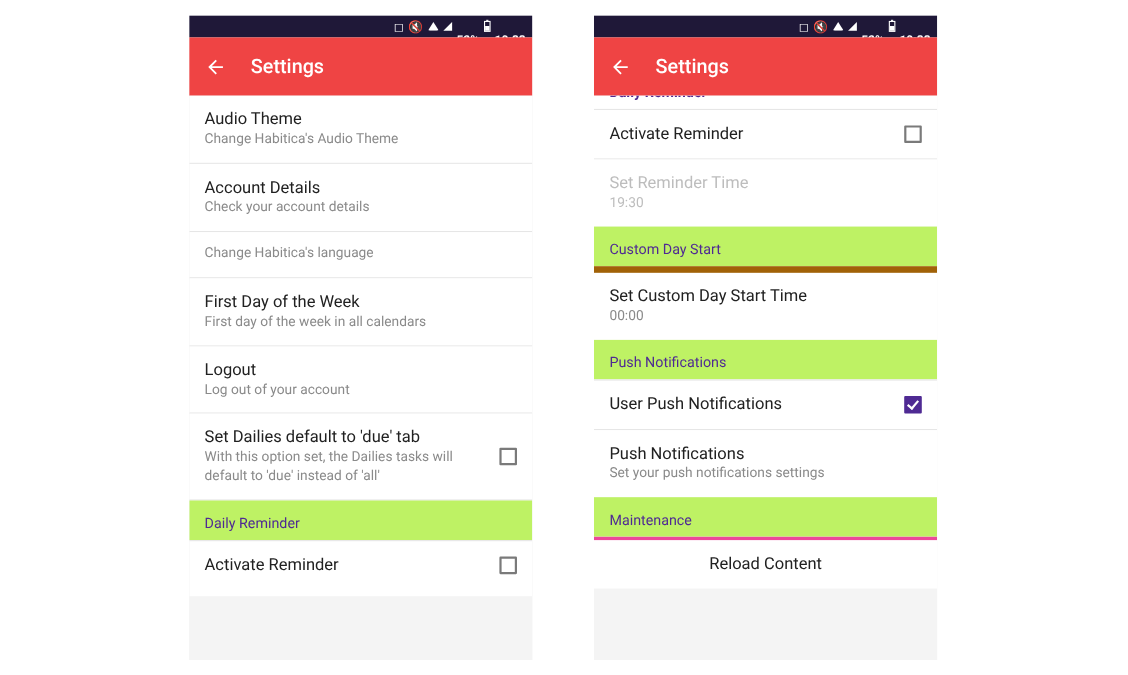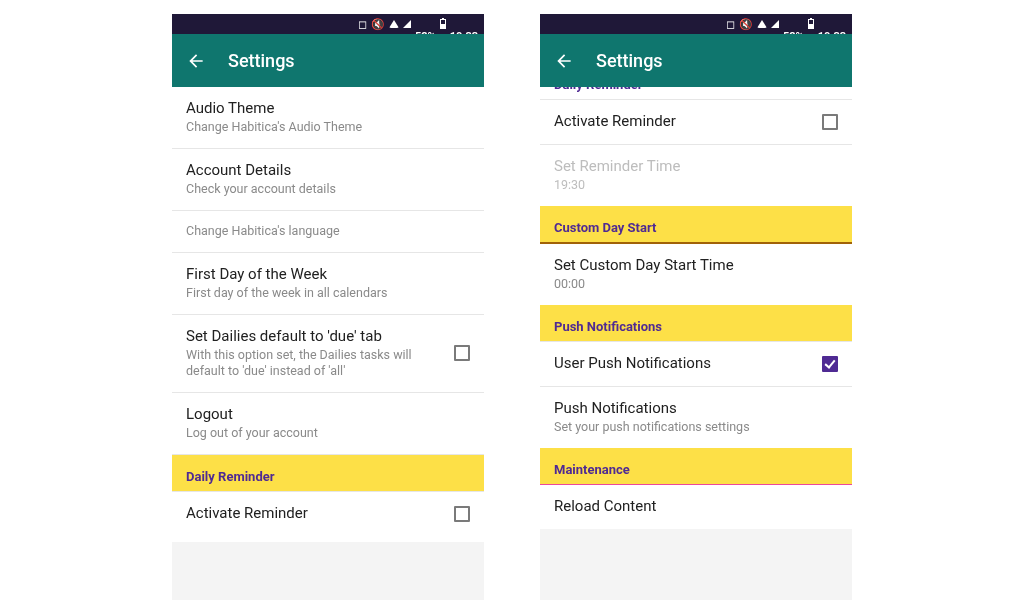--- a/index.html
+++ b/index.html
@@ -61,21 +61,21 @@
     width:0;height:0;
     border-left:5px solid transparent;
     border-right:5px solid transparent;
     border-bottom:8px solid #fff;
     border-radius:2px;
   }
   .status-bar .txt { font-weight:700;margin-top:24px; }
 
   .app-bar {
     height: 53px;
-    background: #0f766e;
+    background: #ef4444;
     color: #fff;
     display: flex;
     align-items: center;
     padding: 0 14px;
     gap: 22px;
   }
   .back-arrow { cursor:pointer; width:20px; height:20px; display:flex; align-items:center; justify-content:center;}
   .back-arrow svg { width:20px; height:20px; fill:#fff; }
   .app-title { font-size: 18px; font-weight:500; color:#fff; }
 
@@ -110,23 +110,23 @@
     position:absolute;
     left:3px; top:0px;
     width:4px; height:8px;
     border:solid #fff;
     border-width:0 2px 2px 0;
     transform:rotate(40deg);
   }
   .section-header {
     padding: 14px 14px 6px 14px;
     font-size:13px;
-    font-weight:700;
+    font-weight:400;
     color:#4f2a93;
-    background:#fde047;
+    background:#bef264;
     border-bottom:1px solid transparent;
   }
   .cut-top {
     background:#fff;
     padding: 0 14px 4px 14px;
     font-size:13px;
     font-weight:700;
     color:#4f2a93;
     border-bottom:1px solid #e6e6e6;
     line-height: 8px;
@@ -176,30 +176,30 @@
       </div>
     </div>
     <div class="item">
       <div class="text-block">
         <div class="title">First Day of the Week</div>
         <div class="subtitle">First day of the week in all calendars</div>
       </div>
     </div>
     <div class="item">
       <div class="text-block">
+        <div class="title">Logout</div>
+        <div class="subtitle">Log out of your account</div>
+      </div>
+    </div>
+    <div class="item">
+      <div class="text-block">
         <div class="title">Set Dailies default to 'due' tab</div>
         <div class="subtitle">With this option set, the Dailies tasks will default to 'due' instead of 'all'</div>
       </div>
       <div class="checkbox"></div>
-    </div>
-    <div class="item">
-      <div class="text-block">
-        <div class="title">Logout</div>
-        <div class="subtitle">Log out of your account</div>
-      </div>
     </div>
     <div class="section-header">Daily Reminder</div>
     <div class="item last-cut" style="border-top:1px solid #e6e6e6;">
       <div class="text-block">
         <div class="title">Activate Reminder</div>
       </div>
       <div class="checkbox"></div>
     </div>
   </div>
 </div>
@@ -232,39 +232,39 @@
       </div>
       <div class="checkbox"></div>
     </div>
     <div class="item disabled" style="border-bottom:none;">
       <div class="text-block">
         <div class="title">Set Reminder Time</div>
         <div class="subtitle">19:30</div>
       </div>
     </div>
     <div class="section-header">Custom Day Start</div>
-    <div class="item" style="border-top:2px solid #a16207; border-bottom:none;">
+    <div class="item" style="border-top:6px solid #a16207; border-bottom:none;">
       <div class="text-block">
         <div class="title">Set Custom Day Start Time</div>
         <div class="subtitle">00:00</div>
       </div>
     </div>
     <div class="section-header">Push Notifications</div>
     <div class="item" style="border-top:1px solid #e6e6e6;">
       <div class="text-block">
         <div class="title">User Push Notifications</div>
       </div>
       <div class="checkbox checked"></div>
     </div>
     <div class="item" style="border-bottom:none;">
       <div class="text-block">
         <div class="title">Push Notifications</div>
         <div class="subtitle">Set your push notifications settings</div>
       </div>
     </div>
     <div class="section-header">Maintenance</div>
-    <div class="item" style="border-top:1px solid #ec4899; border-bottom:none;">
+    <div class="item" style="border-top:3px solid #ec4899; border-bottom:none;text-align:center;">
       <div class="text-block">
         <div class="title">Reload Content</div>
       </div>
     </div>
   </div>
 </div>
 
 </body></html>

